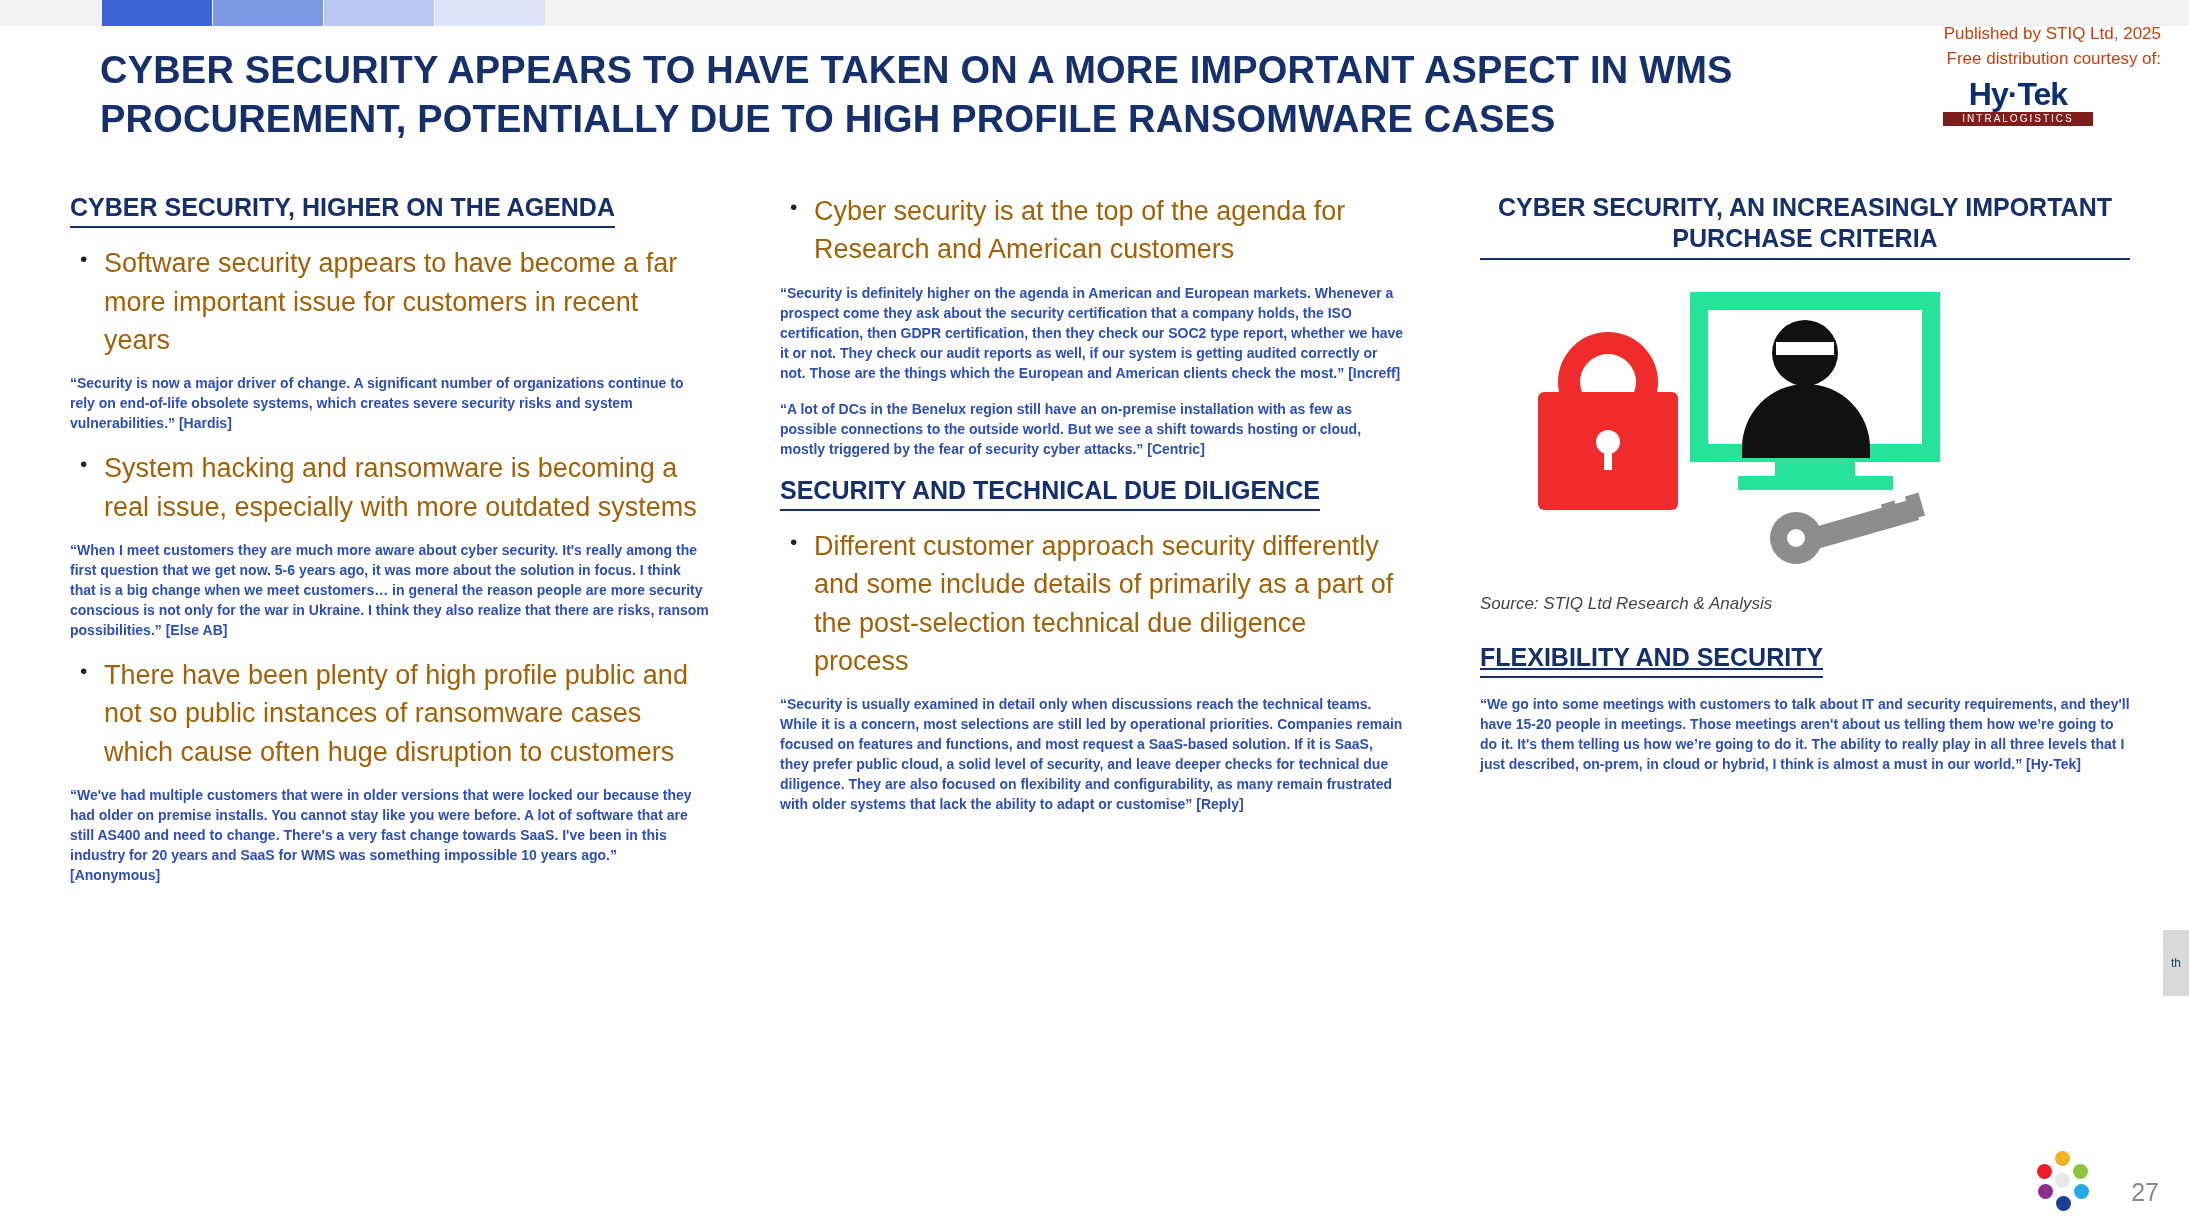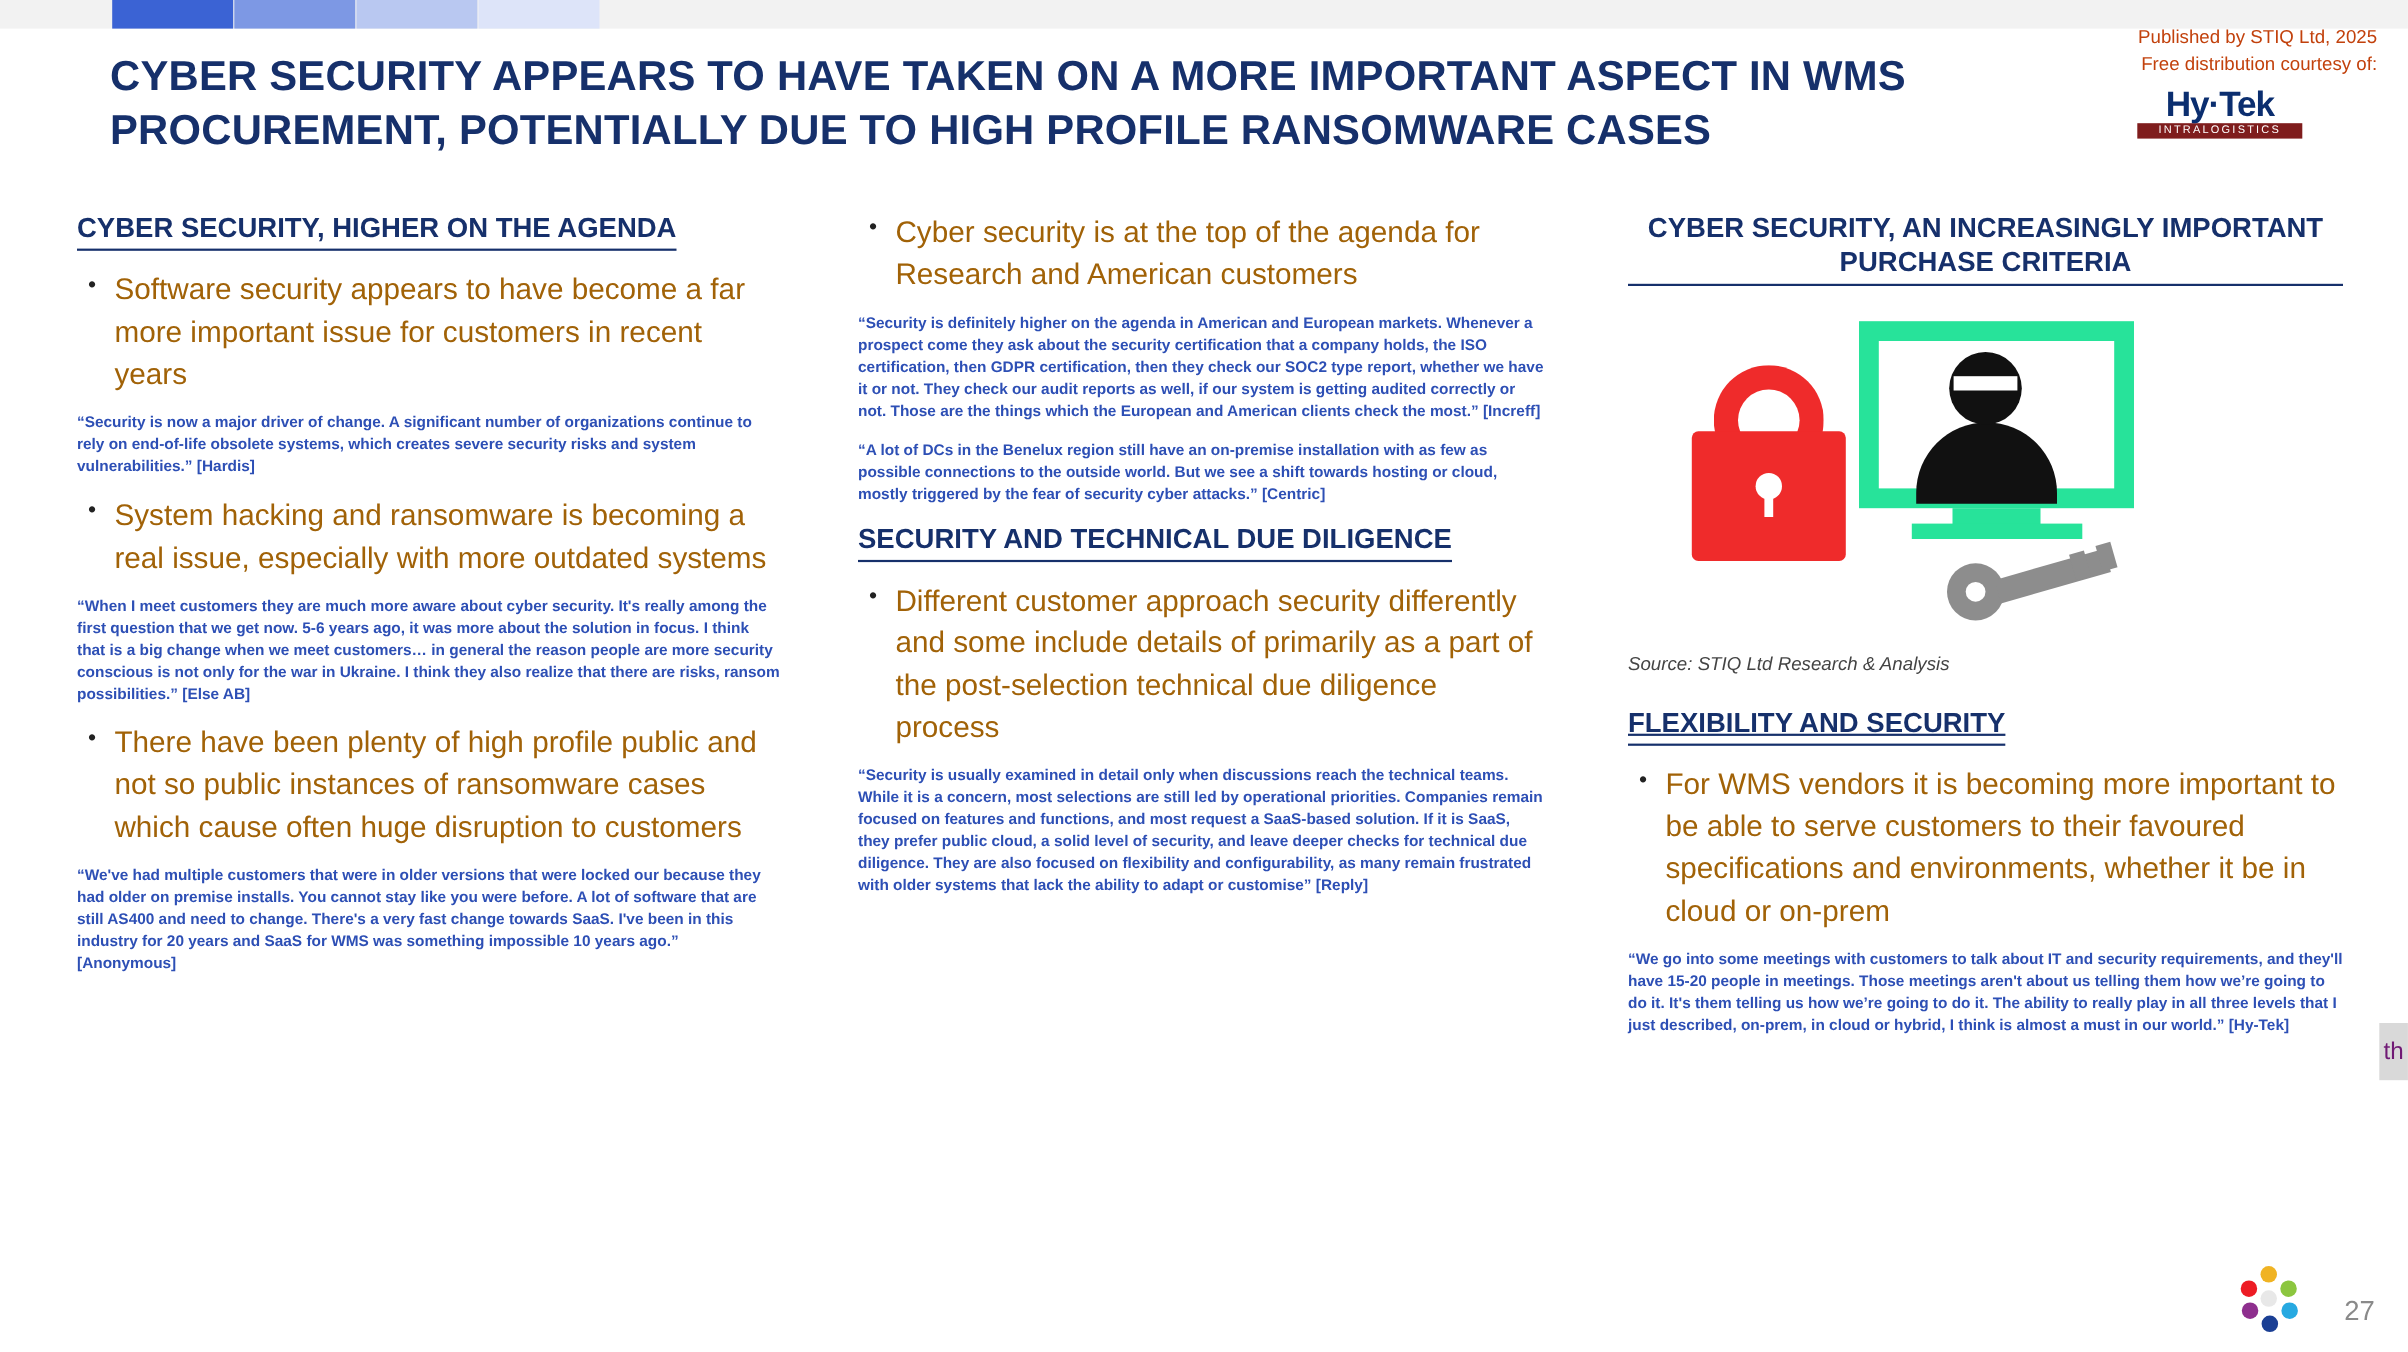--- a/index.html
+++ b/index.html
@@ -294,24 +294,24 @@
     background: #8d8d8d;
     transform: rotate(-16deg);
   }
 
   
   .edge-tab {
     position: absolute;
     right: 0;
     top: 930px;
     width: 26px;
-    height: 52px;
+    height: 66px;
     background: #d9d9d9;
-    font-size: 22px;
-    color: #701a75;
+    font-size: 12px;
+    color: #0c4a6e;
     display: flex;
     align-items: center;
     justify-content: center;
     overflow: hidden;
   }
 
   
   .page-number {
     position: absolute;
     right: 30px;
@@ -408,23 +408,20 @@
     <div class="lock-keyhole"></div>
     <div class="key-head"></div>
     <div class="key-shaft"></div>
     <div class="key-tooth1"></div>
     <div class="key-tooth2"></div>
   </div>
 
   <div class="source">Source: STIQ Ltd Research &amp; Analysis</div>
 
   <h2 class="sec second">FLEXIBILITY AND SECURITY</h2>
-  <ul class="bullets">
-    <li>For WMS vendors it is becoming more important to be able to serve customers to their favoured specifications and environments, whether it be in cloud or on-prem</li>
-  </ul>
   <p class="quote">“We go into some meetings with customers to talk about IT and security requirements, and they'll have 15-20 people in meetings. Those meetings aren't about us telling them how we’re going to do it. It's them telling us how we’re going to do it. The ability to really play in all three levels that I just described, on-prem, in cloud or hybrid, I think is almost a must in our world.” [Hy-Tek]</p>
 </div>
 
 <div class="edge-tab">th</div>
 
 <div class="corner-mark">
   <span class="cm1"></span>
   <span class="cm2"></span>
   <span class="cm3"></span>
   <span class="cm4"></span>

